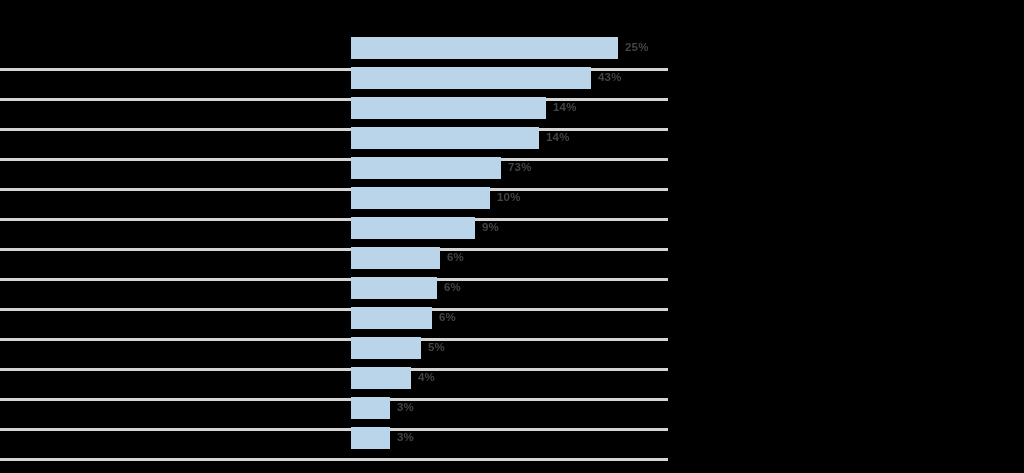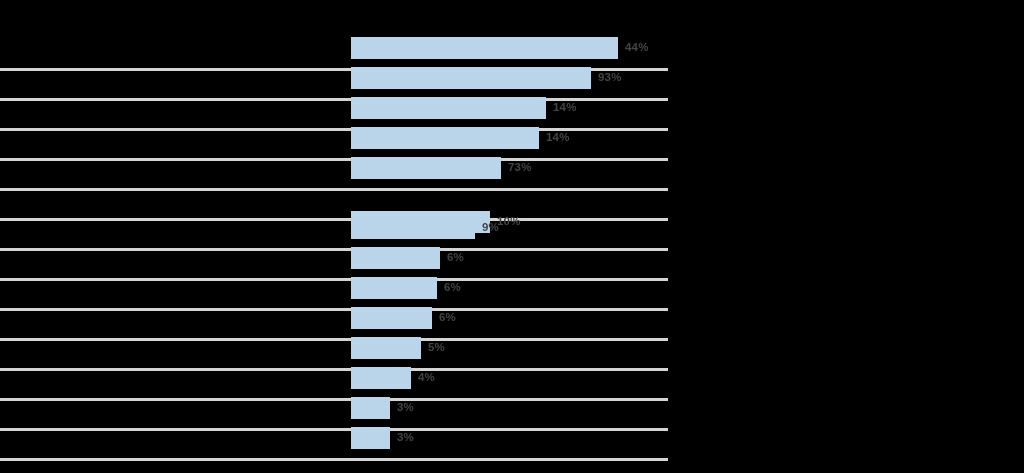--- a/index.html
+++ b/index.html
@@ -100,43 +100,43 @@
         <div class="gridline" style="top: 368px; background: rgb(212, 212, 212); width: 668px;"></div>
         <div class="gridline" style="top: 398px; background: rgb(212, 212, 212); width: 668px;"></div>
         <div class="gridline" style="top: 428px; background: rgb(212, 212, 212); width: 668px;"></div>
         <div class="gridline" style="top: 458px; background: rgb(212, 212, 212); width: 668px;"></div>
       </div>
 
     <div class="bars-layer">
         <div class="bar-row" style="top: 33px;">
           <div class="cat-label"></div>
           <div class="bar" style="width: 267px; left: 351px; height: 22px; background: rgb(186, 213, 234);"></div>
-          <div class="bar-value" style="left: 625px; color: rgb(68, 68, 68);">44%</div>
+          <div class="bar-value" style="left: 625px; color: rgb(68, 68, 68);">25%</div>
         </div>
         <div class="bar-row" style="top: 63px;">
           <div class="cat-label"></div>
           <div class="bar" style="width: 240px; left: 351px; height: 22px; background: rgb(186, 213, 234);"></div>
-          <div class="bar-value" style="left: 598px; color: rgb(68, 68, 68);">93%</div>
+          <div class="bar-value" style="left: 598px; color: rgb(68, 68, 68);">43%</div>
         </div>
         <div class="bar-row" style="top: 93px;">
           <div class="cat-label"></div>
           <div class="bar" style="width: 195px; left: 351px; height: 22px; background: rgb(186, 213, 234);"></div>
           <div class="bar-value" style="left: 553px; color: rgb(68, 68, 68);">14%</div>
         </div>
         <div class="bar-row" style="top: 123px;">
           <div class="cat-label"></div>
           <div class="bar" style="width: 188px; left: 351px; height: 22px; background: rgb(186, 213, 234);"></div>
           <div class="bar-value" style="left: 546px; color: rgb(68, 68, 68);">14%</div>
         </div>
         <div class="bar-row" style="top: 153px;">
           <div class="cat-label"></div>
           <div class="bar" style="width: 150px; left: 351px; height: 22px; background: rgb(186, 213, 234);"></div>
           <div class="bar-value" style="left: 508px; color: rgb(68, 68, 68);">73%</div>
         </div>
-        <div class="bar-row" style="top: 183px; margin-top: 24px;">
+        <div class="bar-row" style="top: 183px;">
           <div class="cat-label"></div>
           <div class="bar" style="width: 139px; left: 351px; height: 22px; background: rgb(186, 213, 234);"></div>
           <div class="bar-value" style="left: 497px; color: rgb(68, 68, 68);">10%</div>
         </div>
         <div class="bar-row" style="top: 213px;">
           <div class="cat-label"></div>
           <div class="bar" style="width: 124px; left: 351px; height: 22px; background: rgb(186, 213, 234);"></div>
           <div class="bar-value" style="left: 482px; color: rgb(68, 68, 68);">9%</div>
         </div>
         <div class="bar-row" style="top: 243px;">

